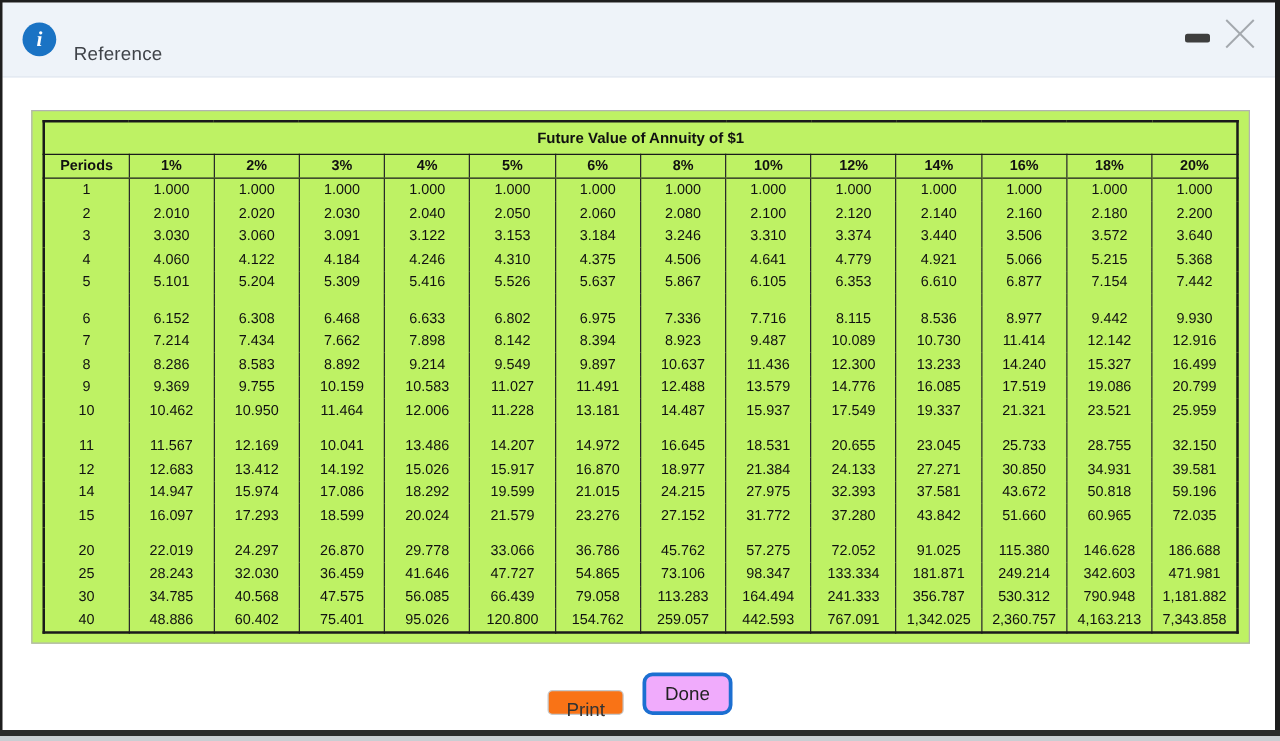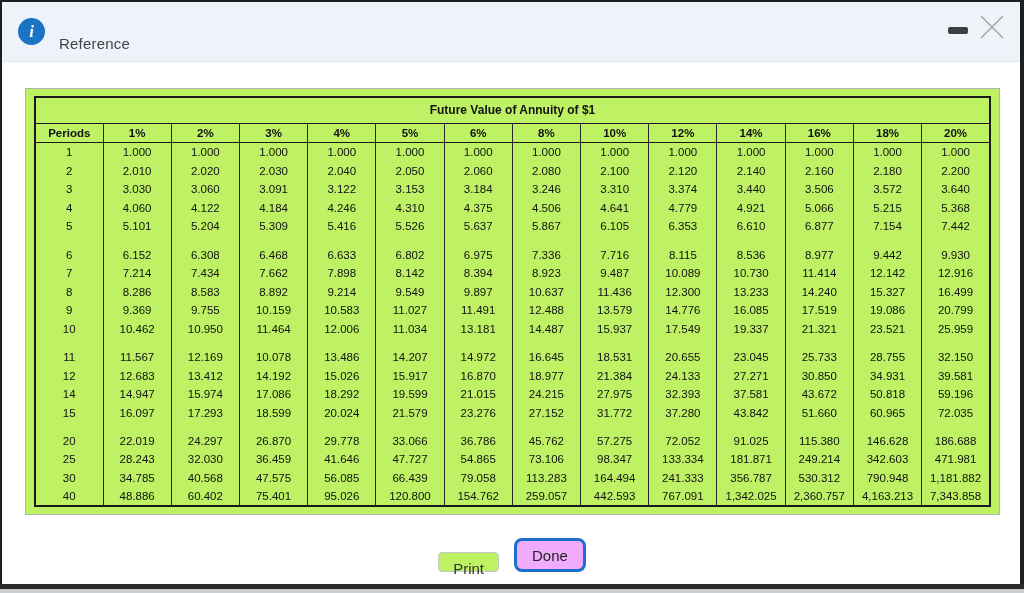--- a/index.html
+++ b/index.html
@@ -65,21 +65,21 @@
   
   .btn-row {
     position:absolute; left:0; top:538px; width:100%;
     display:flex; justify-content:center; align-items:center; gap:15px;
   }
   .btn {
     font-family:"Liberation Sans", sans-serif; font-size:15px; color:#333;
     cursor:pointer; line-height:1;
   }
   .btn-print {
-    background:#bef264; border:1px solid #c6c8ca; border-radius:4px;
+    background:#f97316; border:1px solid #c6c8ca; border-radius:4px;
     padding:8px 14px; height:20px;margin-top:13px;
   }
   .btn-done {
     background:#f0abfc; border:3px solid #1c6fd1; border-radius:8px;
     padding:7px 15px; height:34px; color:#222;
   }
 </style>
 </head>
 <body>
 
@@ -298,21 +298,21 @@
           <td>17.519</td>
           <td>19.086</td>
           <td>20.799</td>
         </tr>
         <tr class="data-row">
           <td>10</td>
           <td>10.462</td>
           <td>10.950</td>
           <td>11.464</td>
           <td>12.006</td>
-          <td>11.034</td>
+          <td>11.228</td>
           <td>13.181</td>
           <td>14.487</td>
           <td>15.937</td>
           <td>17.549</td>
           <td>19.337</td>
           <td>21.321</td>
           <td>23.521</td>
           <td>25.959</td>
         </tr>
         <tr class="spacer-row">
@@ -328,21 +328,21 @@
           <td></td>
           <td></td>
           <td></td>
           <td></td>
           <td></td>
         </tr>
         <tr class="data-row">
           <td>11</td>
           <td>11.567</td>
           <td>12.169</td>
-          <td>10.078</td>
+          <td>10.041</td>
           <td>13.486</td>
           <td>14.207</td>
           <td>14.972</td>
           <td>16.645</td>
           <td>18.531</td>
           <td>20.655</td>
           <td>23.045</td>
           <td>25.733</td>
           <td>28.755</td>
           <td>32.150</td>

